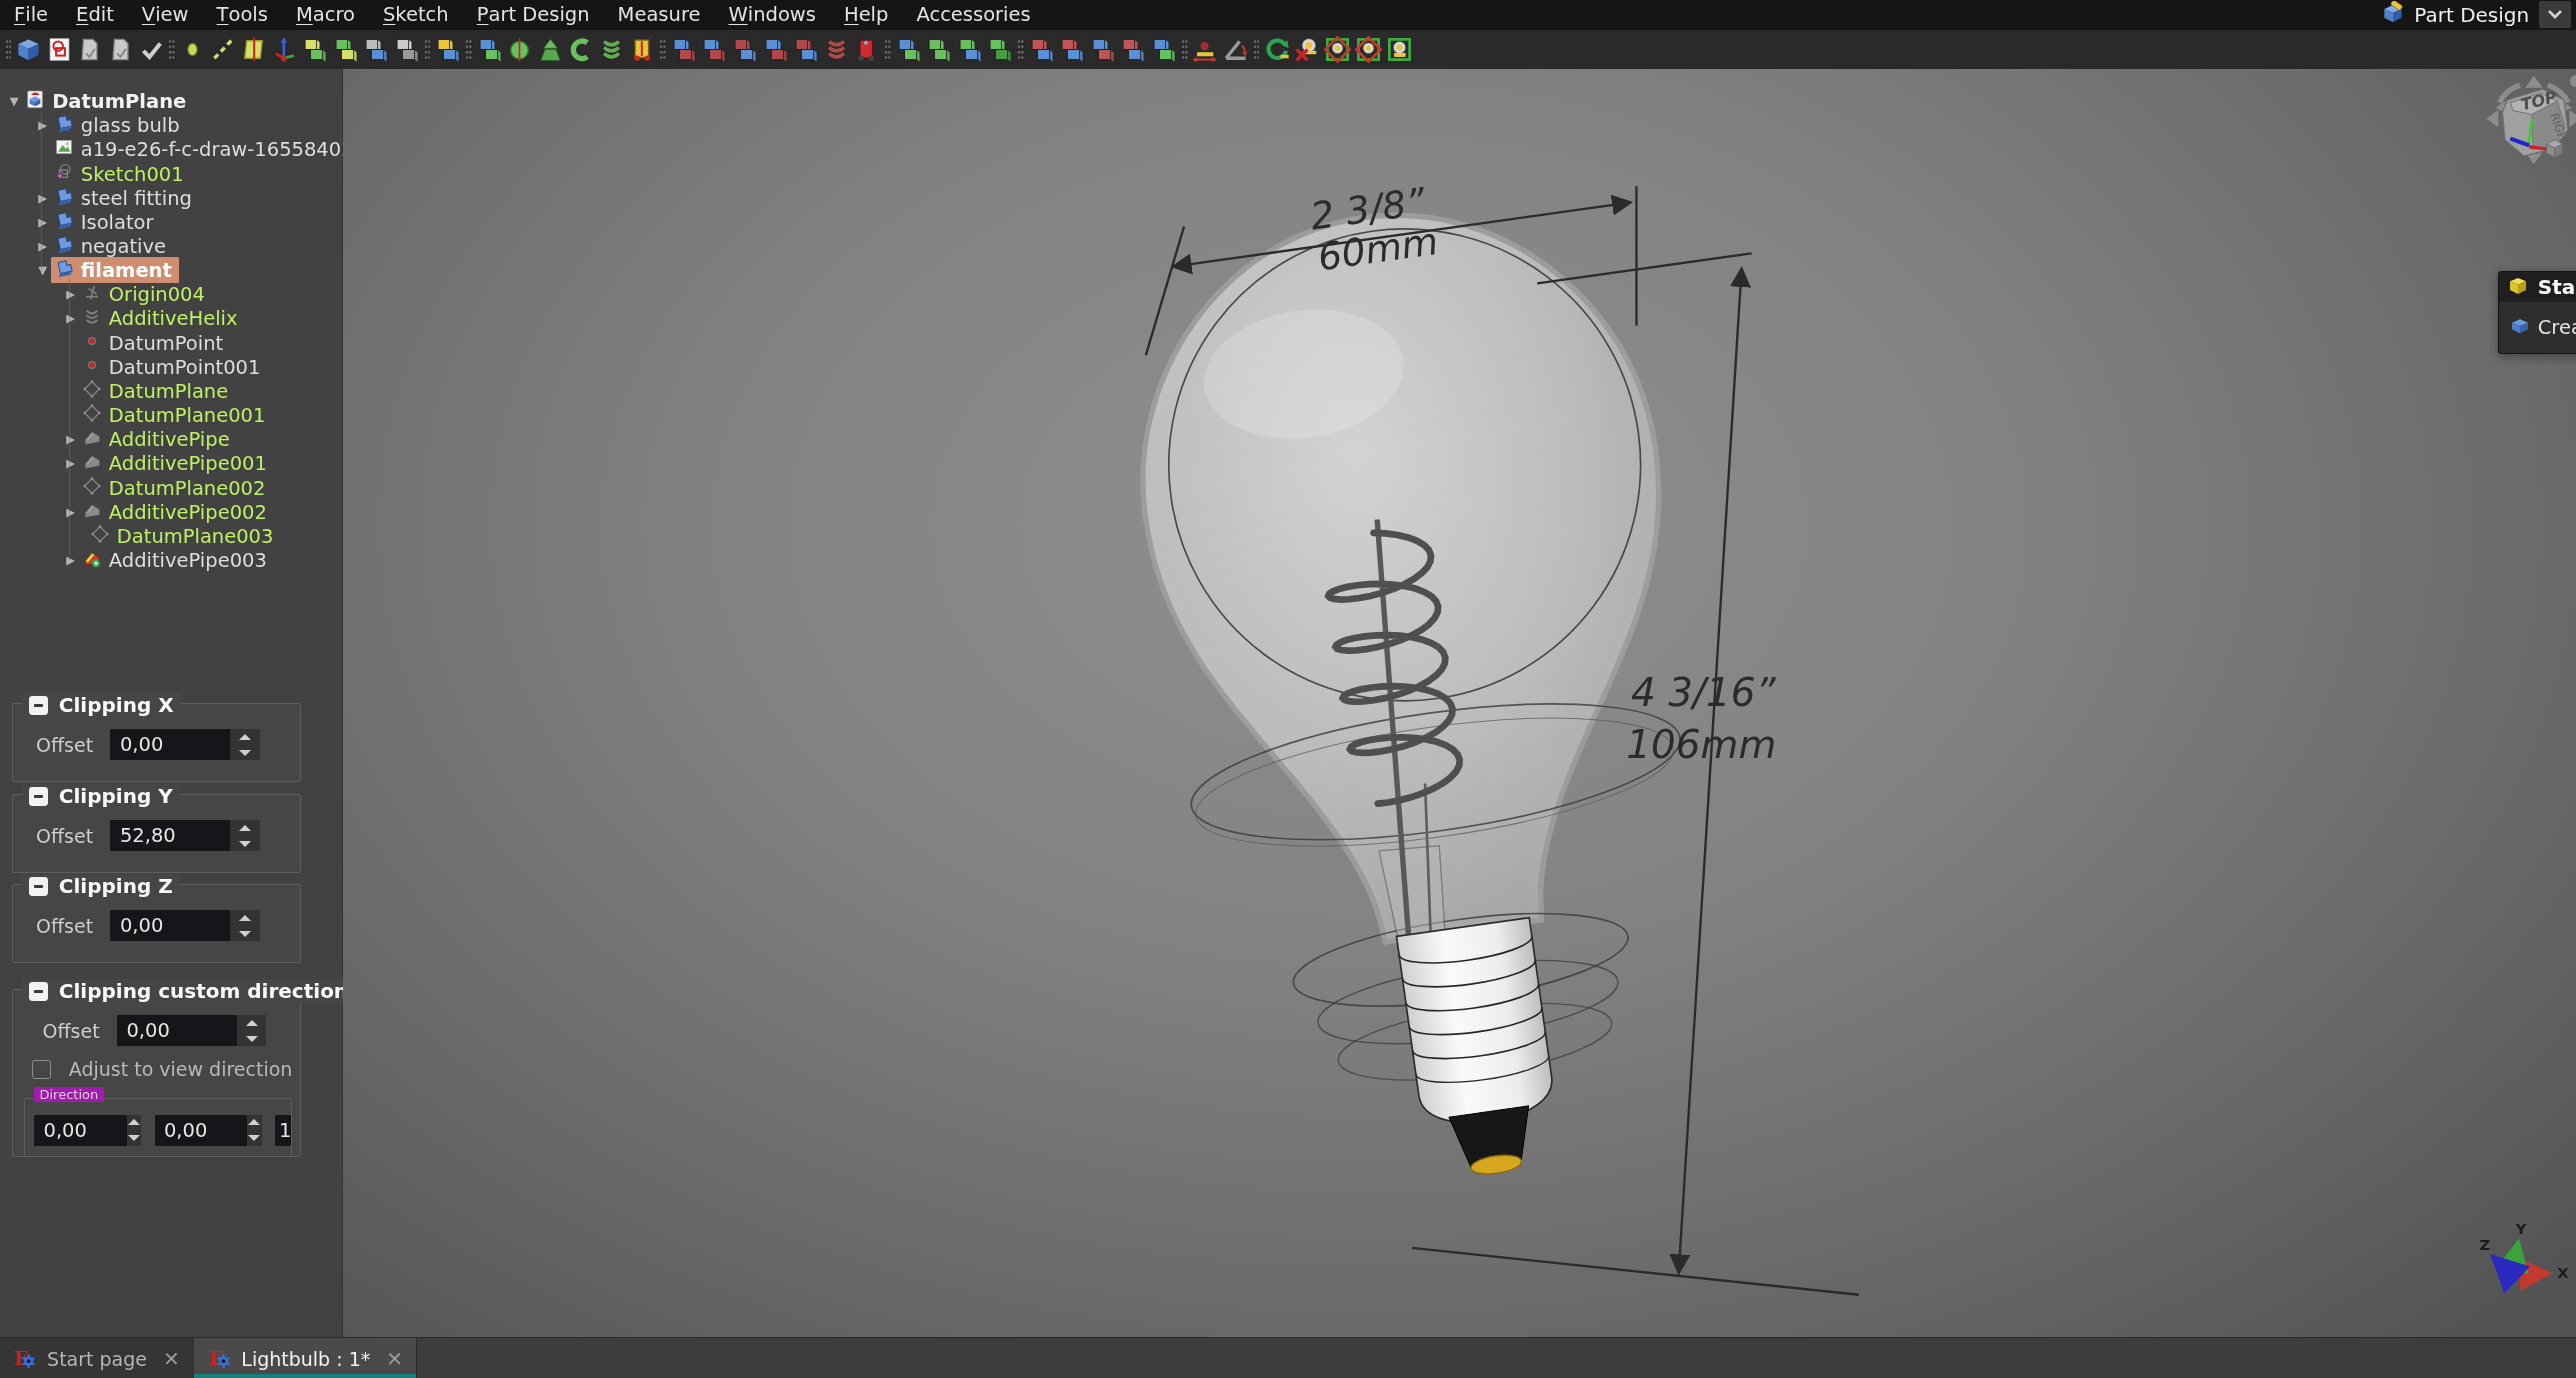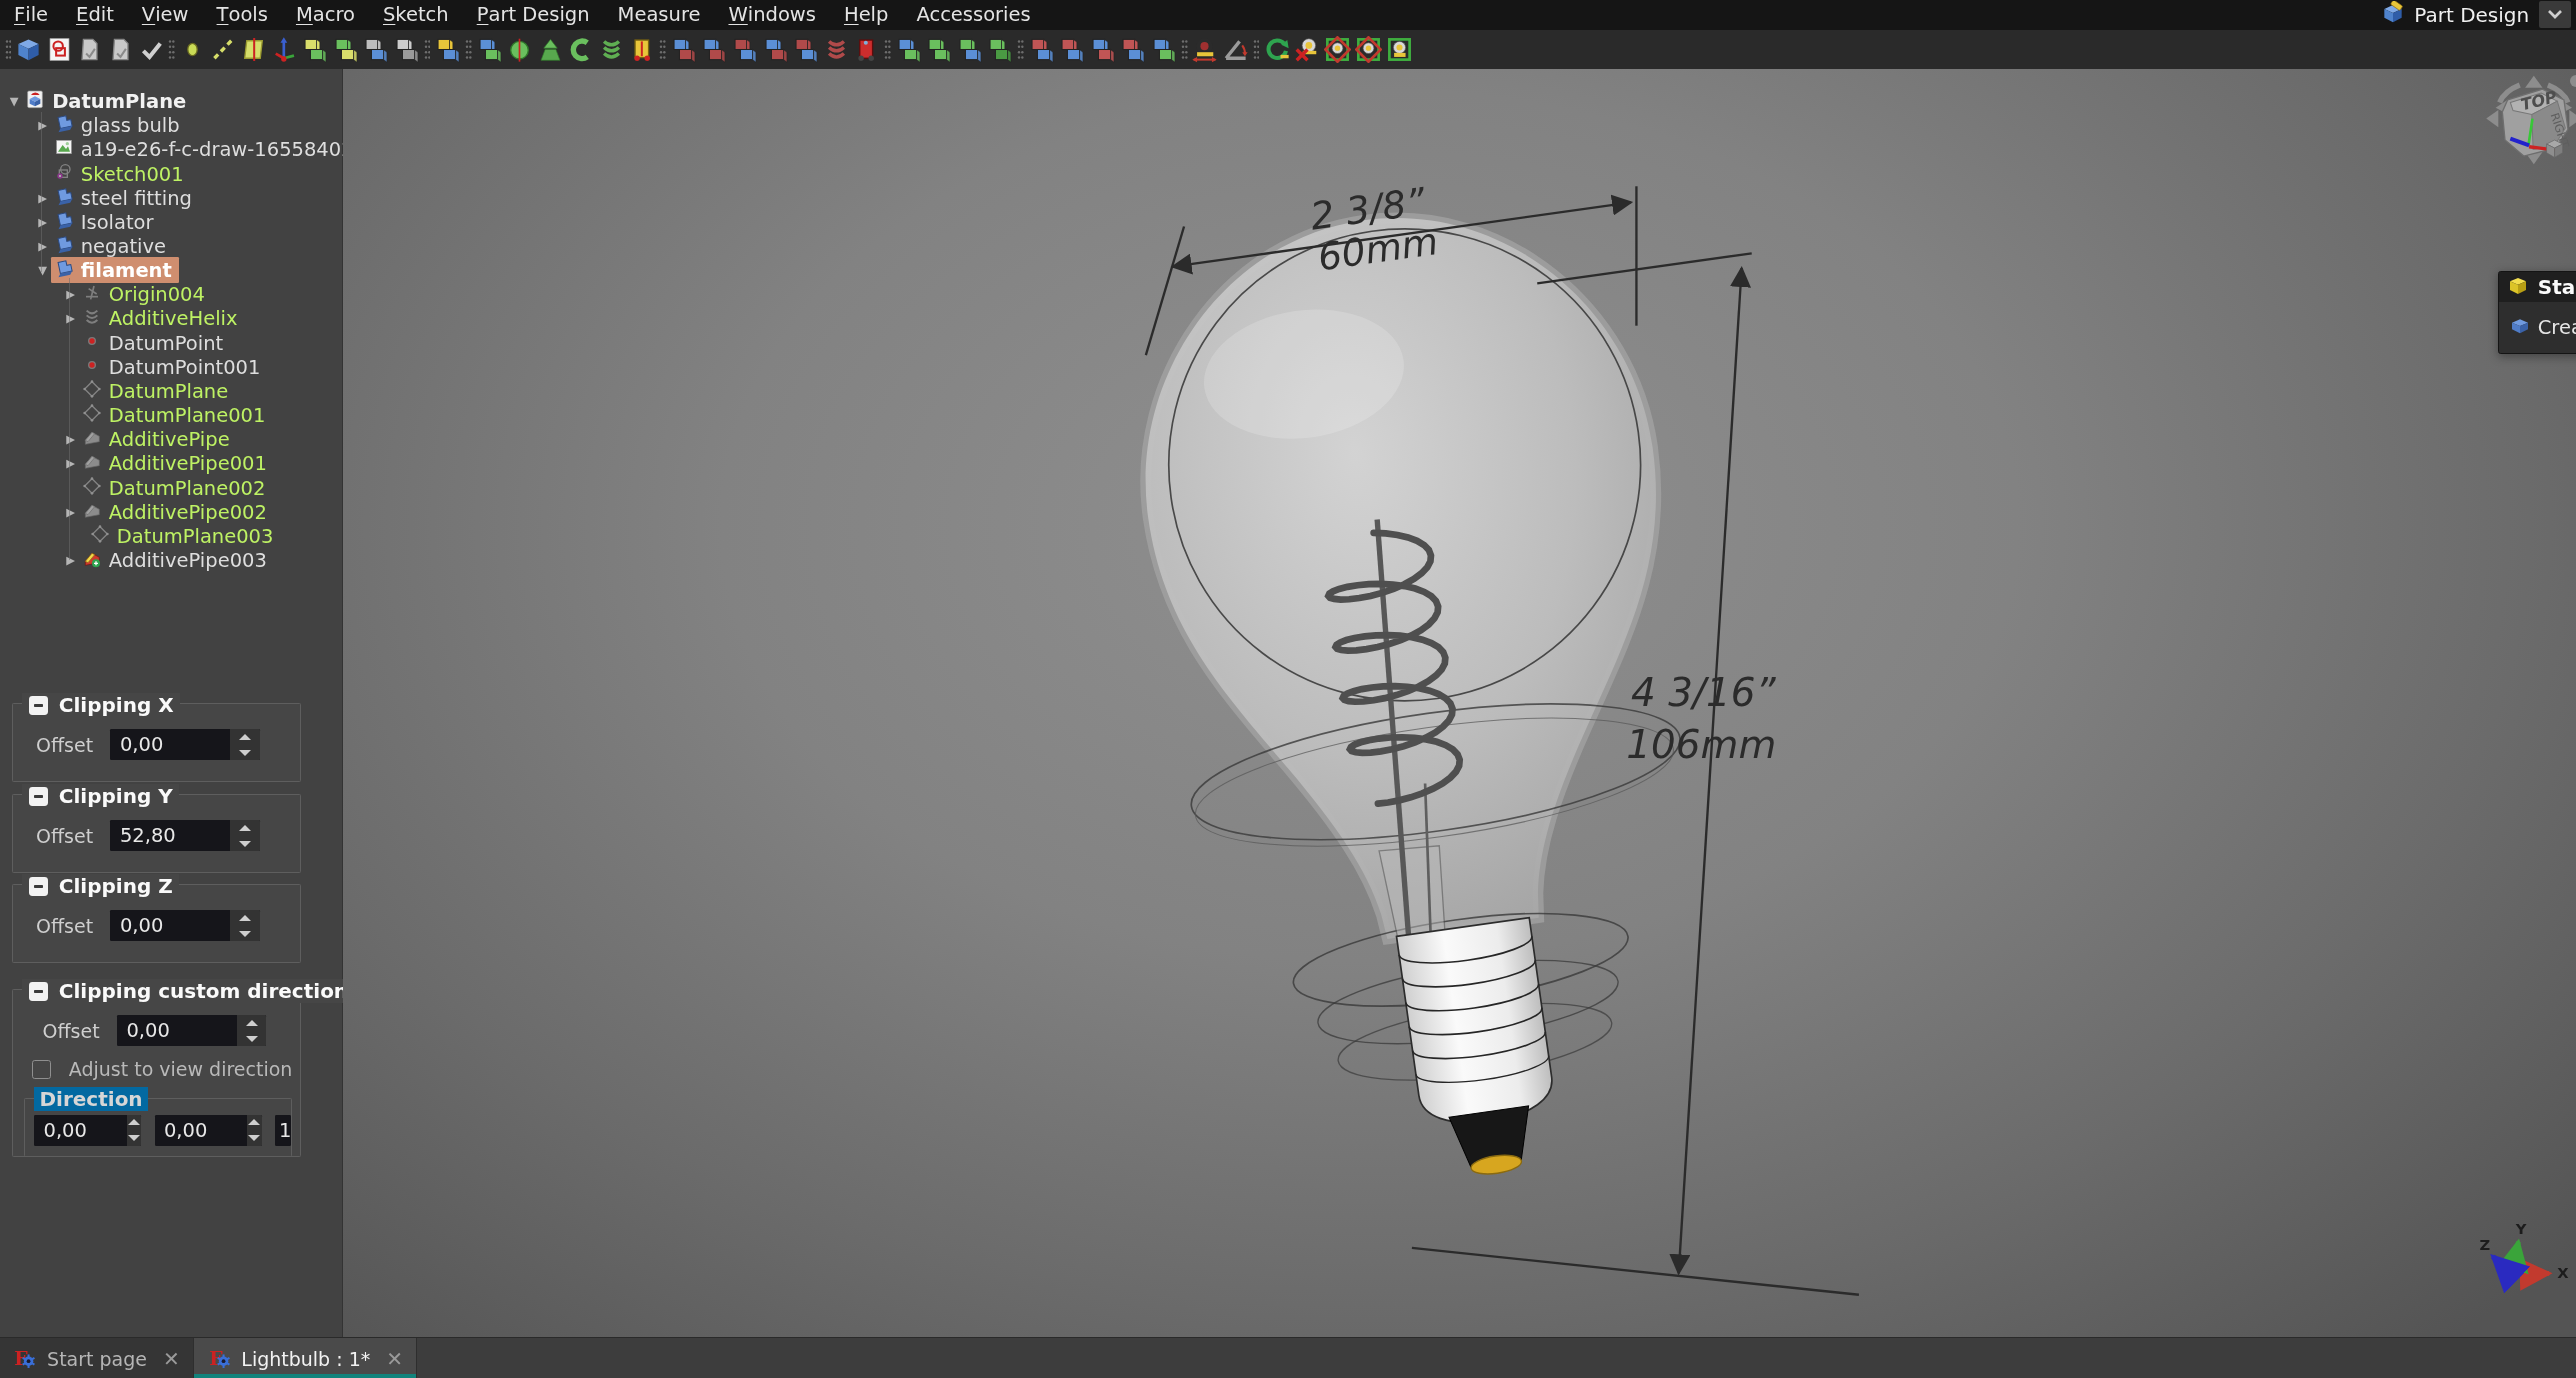--- a/index.html
+++ b/index.html
@@ -41,21 +41,21 @@
   .plabel{font-size:19px;color:#cfcfcf;}
   .spin{display:flex;height:31px;background:#15151a;border-radius:1.3px;overflow:hidden;justify-content:space-between;}
   .spin-val{min-width:101px;padding:0 9.4px;display:flex;align-items:center;font-size:19.5px;color:#e8e8e8;}
   .spin-btns{width:29.5px;display:flex;flex-direction:column;background:#333;}
   .spin-up,.spin-dn{flex:1;display:flex;align-items:center;justify-content:center;}
   .chev{width:0;height:0;border-left:6px solid transparent;border-right:6px solid transparent;}
   .chev.up{border-bottom:6px solid #cfcfcf;}
   .chev.dn{border-top:6px solid #cfcfcf;}
   .cbox{width:17.4px;height:17.4px;border:1.3px solid #8f8f8f;border-radius:2.7px;background:transparent;flex:none;}
   .group{position:relative;margin:17.4px 8px 0 10.7px;border:0.7px solid #5e5e5e;border-radius:1.3px;padding:16px 0 10.7px 0;}
-  .gtitle{position:absolute;top:-12px;left:9.4px;background:#0369a1;padding:0 5.4px;font-size:20px;font-weight:bold;color:#d6d6d6;}
+  .gtitle{position:absolute;top:-12px;left:9.4px;background:#a21caf;padding:0 5.4px;font-size:13px;font-weight:normal;color:#d6d6d6;}
   
   #viewport{position:absolute;left:343px;top:69px;width:2233px;height:1268px;
     background:radial-gradient(ellipse at 46% 36%, #909090 0%, #828282 38%, #6b6b6b 68%, #545454 95%);}
   #scene{position:absolute;left:0;top:0;width:100%;height:100%;}
   
   #taskpanel{position:absolute;left:2155px;top:202px;width:401px;background:#2e2e2e;border:0.7px solid #141414;
              border-radius:2.7px;box-shadow:0 2.7px 9.4px rgba(0,0,0,.35);overflow:hidden;}
   #tp-head{height:30px;background:#1f1f1f;display:flex;align-items:center;gap:9.4px;padding:0 9.4px;}
   #tp-title{font-size:20px;font-weight:bold;color:#fafafa;flex:1;}
   #tp-body{height:51px;display:flex;align-items:center;gap:8px;padding:0 10.7px;}

